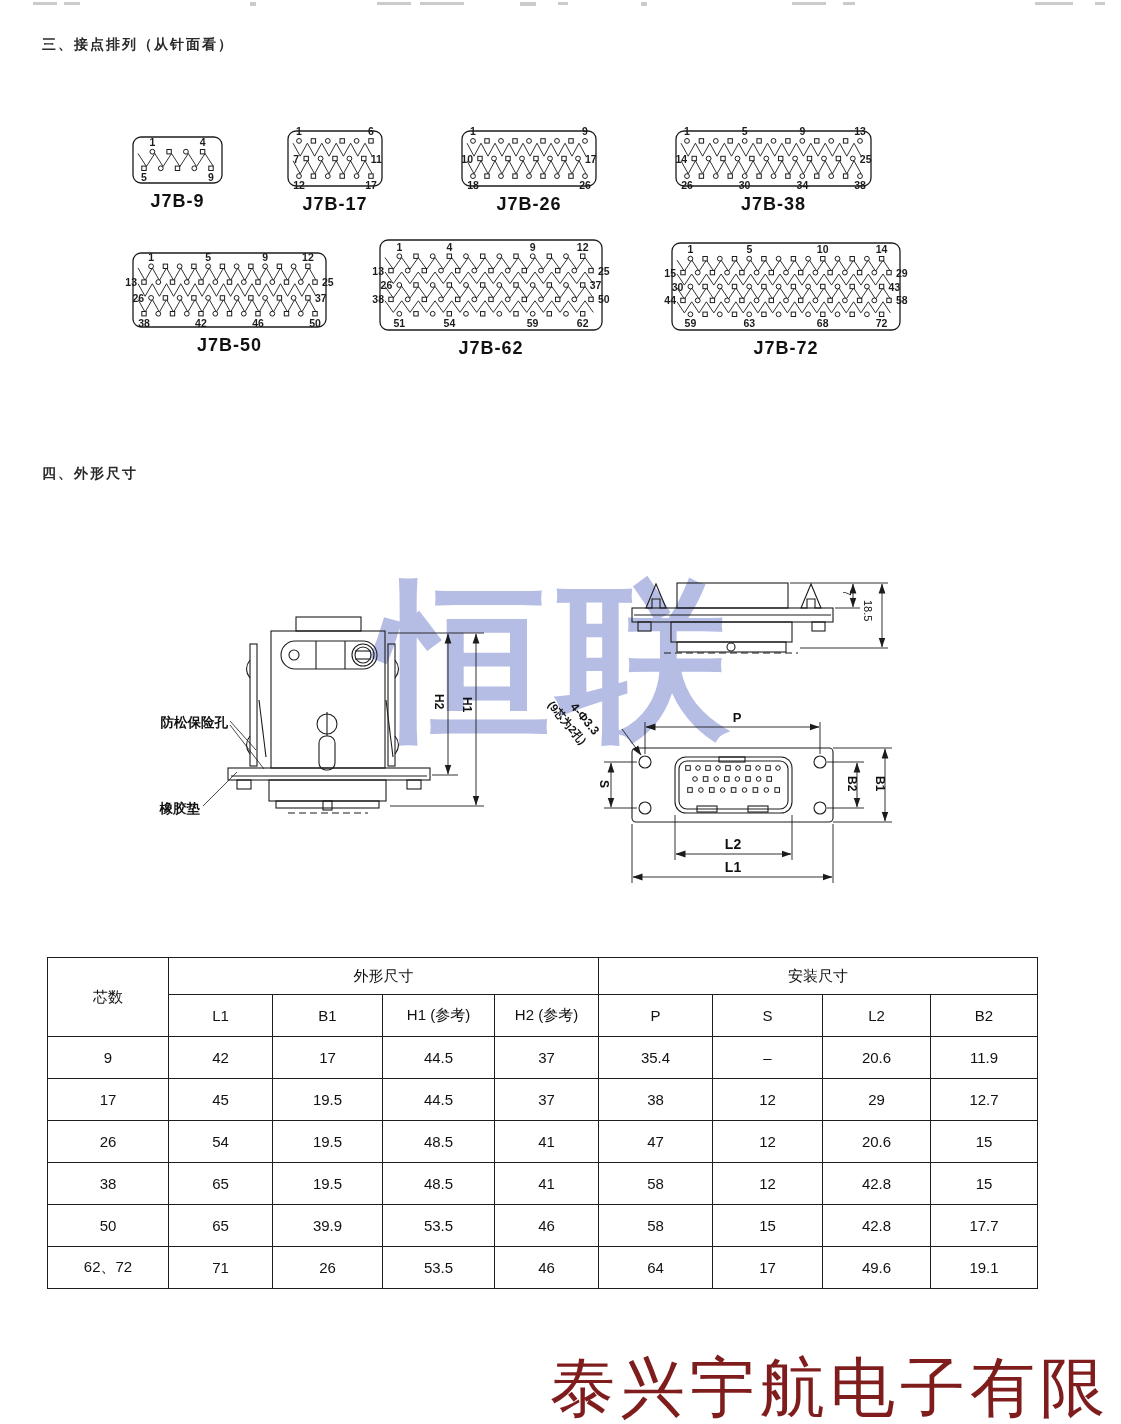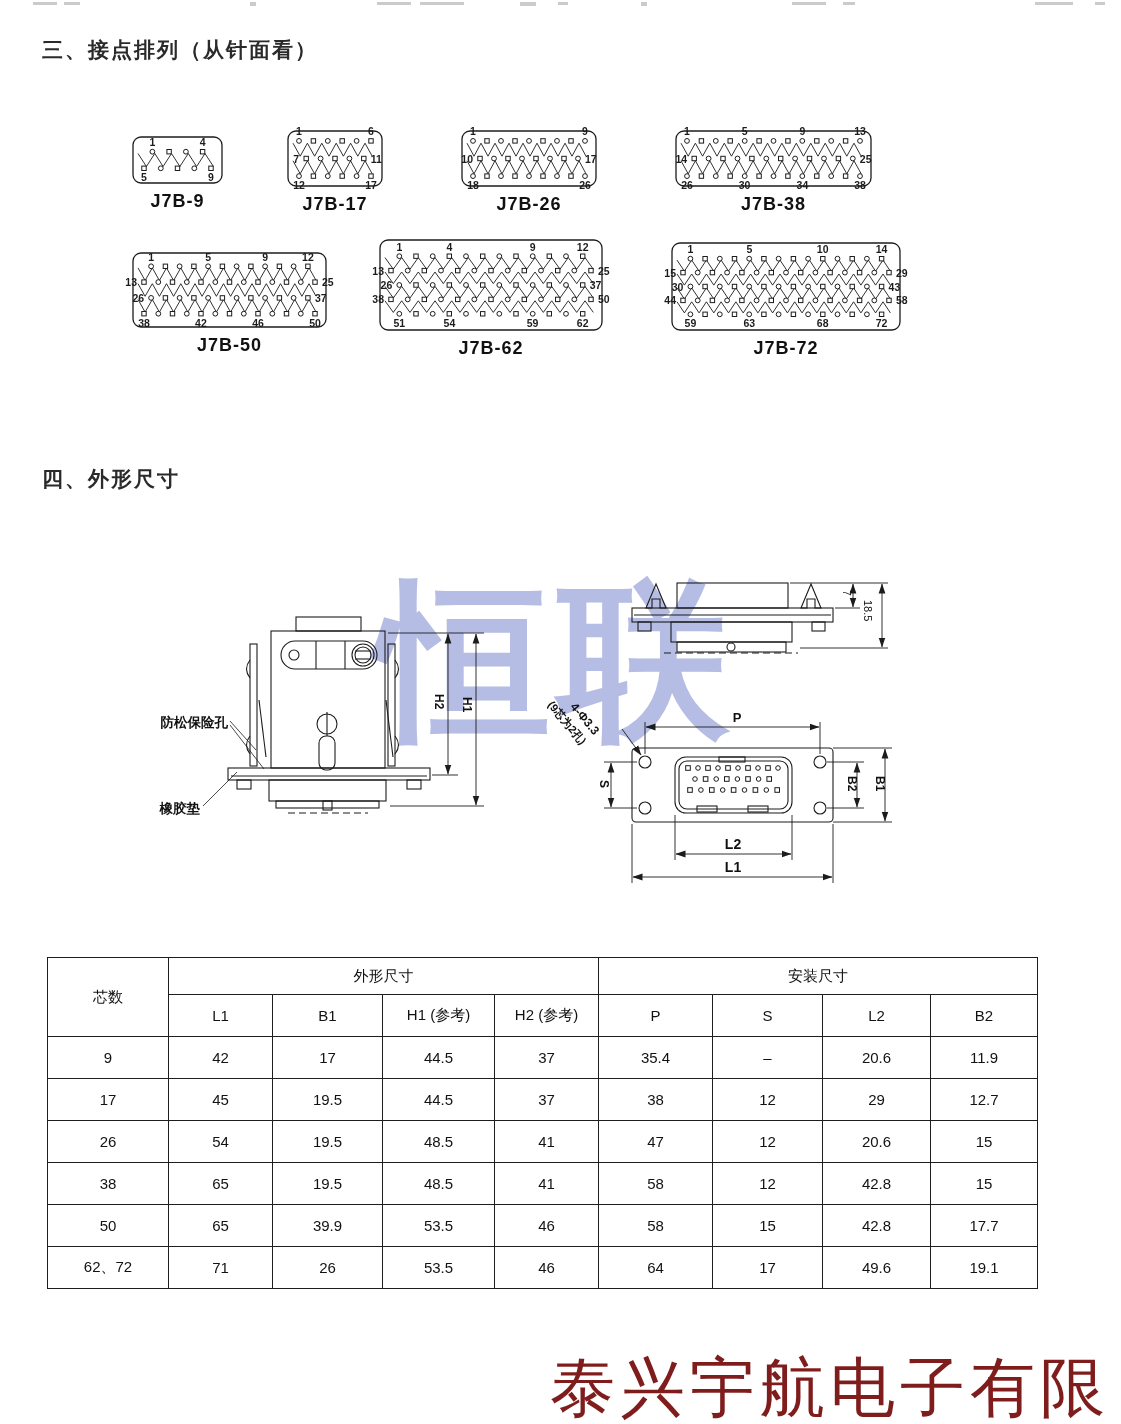--- a/index.html
+++ b/index.html
@@ -1,18 +1,18 @@
 <!DOCTYPE html>
 <html><head>
 <meta charset="utf-8">
 <style>
   html,body{margin:0;padding:0;background:#fff;}
   .page{position:relative;width:1121px;height:1424px;background:#fff;overflow:hidden;
         font-family:"Liberation Sans","DejaVu Sans",sans-serif;color:#222;}
-  .sec-title{position:absolute;font-size:21px;font-weight:600;letter-spacing:2px;color:#2a2a2a;}
+  .sec-title{position:absolute;font-size:14px;font-weight:600;letter-spacing:2px;color:#2a2a2a;}
   #sec3{left:42px;top:36px;}
   #sec4{left:42px;top:465px;}
   .top-frag{position:absolute;left:0;top:0;width:1121px;height:10px;}
   .top-frag i{position:absolute;top:2px;background:#b9b9b9;opacity:.75;display:block;}
   .wm-blue{position:absolute;left:378px;top:574px;font-size:172px;line-height:1;font-weight:bold;
            letter-spacing:8px;color:#b6bde5;z-index:0;font-family:"Liberation Sans",sans-serif;}
   .wm-footer{position:absolute;left:550px;top:1344px;font-size:65px;letter-spacing:5px;
              color:#7f1d1d;font-family:"Liberation Serif",serif;z-index:0;}
   #connectors{position:absolute;left:0;top:0;z-index:2;}
   #connectors svg text{font-family:"Liberation Sans","DejaVu Sans",sans-serif;}

